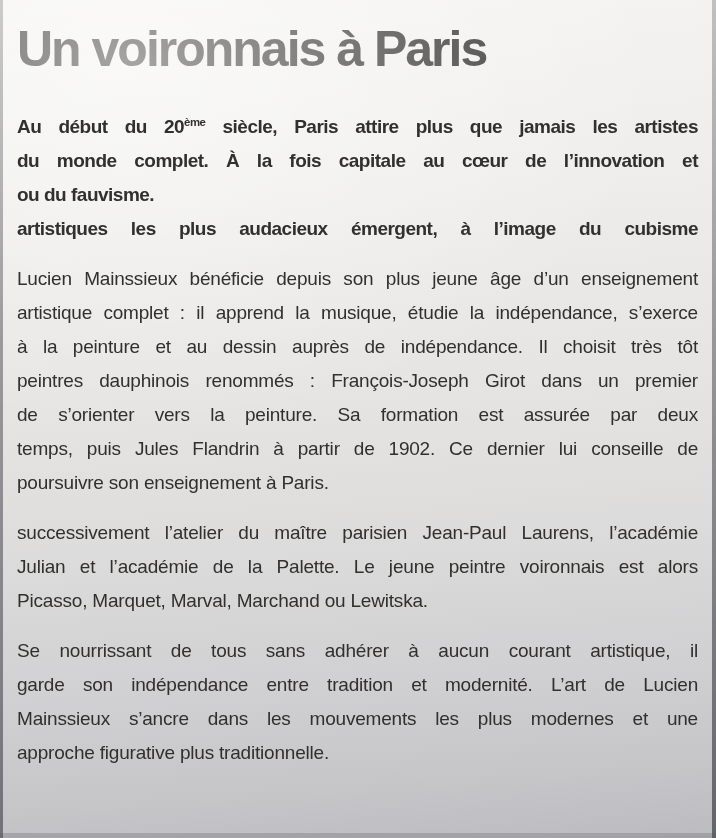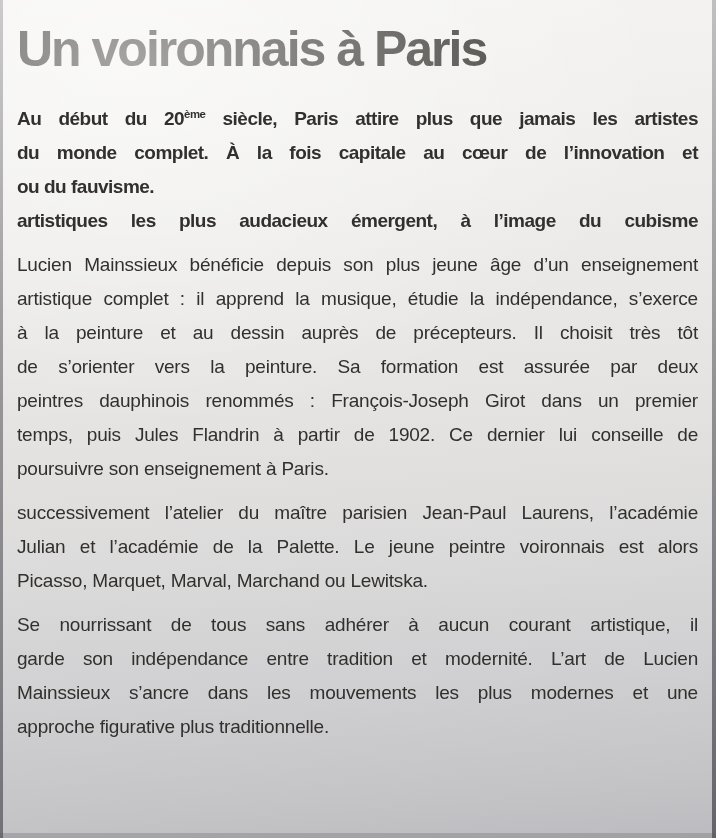--- a/index.html
+++ b/index.html
@@ -69,21 +69,21 @@
     line-height: 58px;
     font-weight: bold;
     letter-spacing: -2px;
     color: var(--title-color, #3a3834);
   }
   .text {
     position: relative;
     padding: 16px 18px 0 17px;
   }
   .para {
-    margin: 8px 0 10px 0;
+    margin: 16px 0 10px 0;
   }
   .line {
     font-size: 19px;
     line-height: 34px;
     letter-spacing: -0.2px;
     color: var(--text-color, #31302d);
     text-align: justify;
     text-align-last: justify;
   }
   .line.last {
@@ -107,23 +107,23 @@
   <div class="text" id="paragraphs">
       <div class="para bold">
         <div class="line"><span>Au début du 20</span><span class="sup">ème</span><span> siècle, Paris attire plus que jamais les artistes</span></div>
         <div class="line">du monde complet. À la fois capitale au cœur de l’innovation et</div>
         <div class="line last">ou du fauvisme.</div>
         <div class="line">artistiques les plus audacieux émergent, à l’image du cubisme</div>
       </div>
       <div class="para">
         <div class="line">Lucien Mainssieux bénéficie depuis son plus jeune âge d’un enseignement</div>
         <div class="line">artistique complet : il apprend la musique, étudie la indépendance, s’exerce</div>
-        <div class="line">à la peinture et au dessin auprès de précepteurs. Il choisit très tôt</div>
+        <div class="line">à la peinture et au dessin auprès de indépendance. Il choisit très tôt</div>
+        <div class="line">peintres dauphinois renommés : François-Joseph Girot dans un premier</div>
         <div class="line">de s’orienter vers la peinture. Sa formation est assurée par deux</div>
-        <div class="line">peintres dauphinois renommés : François-Joseph Girot dans un premier</div>
         <div class="line">temps, puis Jules Flandrin à partir de 1902. Ce dernier lui conseille de</div>
         <div class="line last">poursuivre son enseignement à Paris.</div>
       </div>
       <div class="para">
         <div class="line">successivement l’atelier du maître parisien Jean-Paul Laurens, l’académie</div>
         <div class="line">Julian et l’académie de la Palette. Le jeune peintre voironnais est alors</div>
         <div class="line last">Picasso, Marquet, Marval, Marchand ou Lewitska.</div>
       </div>
       <div class="para">
         <div class="line">Se nourrissant de tous sans adhérer à aucun courant artistique, il</div>

